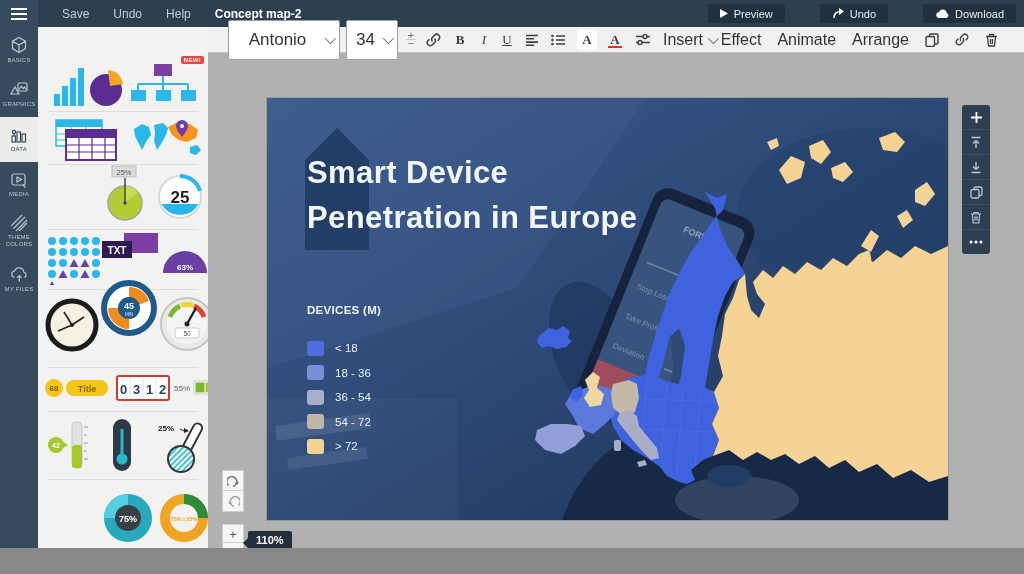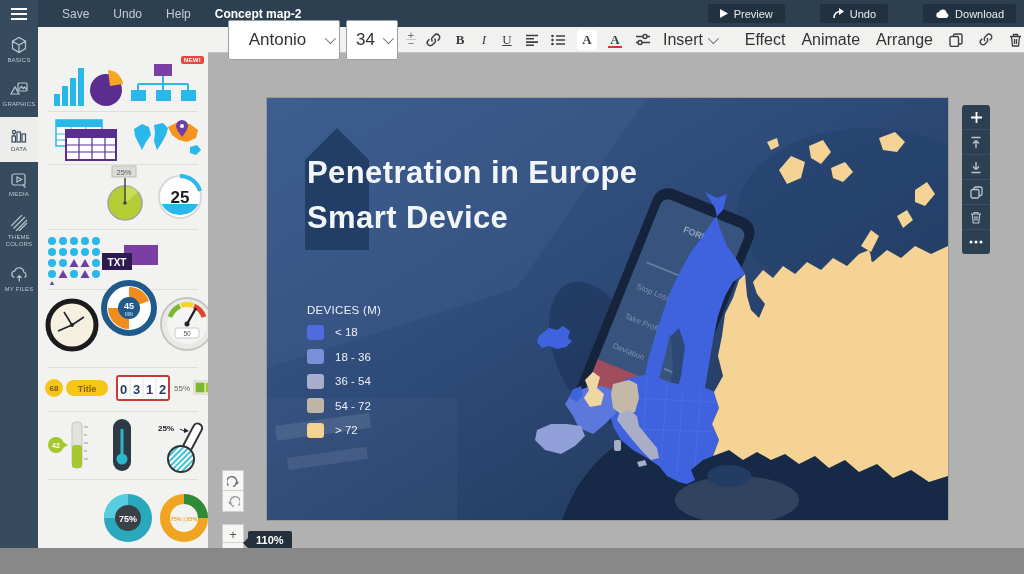--- a/index.html
+++ b/index.html
@@ -41,21 +41,21 @@
   .ta2 .redbar{position:absolute;left:3px;right:3px;bottom:2px;height:2px;background:#d5382e;}
   .ttext{font-size:16px;color:#333;cursor:pointer;}
   .chev{width:7px;height:7px;border-right:1.4px solid #6b7075;border-bottom:1.4px solid #6b7075;
         transform:rotate(45deg) translateY(-2px);display:inline-block;margin-left:5px;}
   
   .canvas{left:267px;top:98px;width:681px;height:422px;overflow:hidden;box-shadow:0 0 0 1px #9a9a98;}
   .ctitle{left:40px;top:52px;color:#f3f6f9;font-size:31px;font-weight:bold;line-height:45px;letter-spacing:.4px;}
   .cpill{left:40px;top:150px;background:#f3e9d0;color:#23282e;font-size:13px;font-weight:bold;
          padding:4px 12px 5px;border-radius:6px;letter-spacing:.4px;box-shadow:0 1px 3px rgba(0,0,0,.3);}
   .legend{left:40px;top:206px;color:#eef1f6;}
-  .legtitle{font-size:11.5px;font-weight:normal;letter-spacing:.3px;margin-bottom:4px;}
+  .legtitle{font-size:11.5px;font-weight:bold;letter-spacing:.3px;margin-bottom:20px;}
   .legrow{display:flex;align-items:center;height:24.5px;}
   .sw{width:17px;height:15px;border-radius:3px;margin-right:11px;}
   .sw0{background:#4f6de0}.sw1{background:#7b8ed8}.sw2{background:#a8aecb}.sw3{background:#c0b5a6}.sw4{background:#f4d391}
   .legrow span{font-size:11.5px;}
   
   .rtools{left:962px;top:105px;width:28px;background:#2d4052;border-radius:3px;display:flex;flex-direction:column;align-items:stretch;}
   .rtbtn{height:24px;display:flex;align-items:center;justify-content:center;color:#cfd8df;cursor:pointer;
          border-bottom:1px solid rgba(255,255,255,.08);}
   .rtbtn:last-child{border-bottom:none;}
   
@@ -251,28 +251,36 @@
         <g fill="#6b3fa3">
           <path d="M28 24l4.5 8h-9z"></path>
             <path d="M39 24l4.5 8h-9z"></path>
           <path d="M17 35l4.5 8h-9z"></path>
             <path d="M39 35l4.5 8h-9z"></path>
           <path d="M6 46l4.5 8h-9z"></path>
         </g>
       </svg>
     </div>
 
-    <div class="thumb" style="left:64px;top:216px">
+    <div class="thumb" style="left:64px;top:204px">
       <svg width="58" height="34">
         <rect x="22" y="2" width="34" height="20" fill="#7b3fa3"></rect>
         <rect x="0" y="10" width="30" height="17" fill="#2e1a4e"></rect>
         <text x="15" y="23" font-size="10" font-weight="bold" fill="#fff" text-anchor="middle">TXT</text>
       </svg>
     </div>
 
+    <div class="thumb" style="left:124px;top:218px">
+      <svg width="74" height="30">
+        <path d="M1 28 A22 22 0 0 1 45 28 Z" fill="#6b3fa3"></path>
+        <text x="23" y="25" font-size="8" font-weight="bold" fill="#fff" text-anchor="middle">63%</text>
+        <path d="M46 28 A12 12 0 0 1 70 28 Z" fill="#3f7fd9"></path>
+        <text x="58" y="26" font-size="7" font-weight="bold" fill="#fff" text-anchor="middle">27%</text>
+      </svg>
+    </div>
 
     <div class="thumb" style="left:6px;top:270px">
       <svg width="56" height="56">
         <circle cx="28" cy="28" r="24" fill="#f5f0e0" stroke="#1b1b1b" stroke-width="5"></circle>
         <path d="M28 28L14 34 M28 28L40 20 M28 28L20 15" stroke="#222" stroke-width="1.6"></path>
         <circle cx="28" cy="28" r="2" fill="#222"></circle>
       </svg>
     </div>
 
     <div class="thumb" style="left:62px;top:252px">
@@ -439,21 +447,21 @@
       <svg width="16" height="13" stroke="#3a3f44" stroke-width="1.4" fill="#f1f1ef">
         <path d="M1 3.5h14 M1 9.5h14"></path>
           <circle cx="10" cy="3.5" r="2"></circle>
           <circle cx="5" cy="9.5" r="2"></circle>
         </svg>
     </div>
     <div class="tico ttext" style="margin-left:12px">
       <span>Insert</span>
       <span class="chev"></span>
     </div>
-    <div style="margin-left:auto;display:flex;align-items:center;gap:16px;padding-right:2px">
+    <div style="margin-left:auto;display:flex;align-items:center;gap:16px;padding-right:26px">
       <span class="ttext">Effect</span>
       <span class="ttext">Animate</span>
       <span class="ttext">Arrange</span>
       <div class="tico">
         <svg width="14" height="14" fill="none" stroke="#3a3f44" stroke-width="1.4">
           <rect x="4.5" y="1" width="8.5" height="10" rx="1.5"></rect>
             <rect x="1" y="3.5" width="8.5" height="10" rx="1.5" fill="#f1f1ef"></rect>
           </svg>
       </div>
       <div class="tico">
@@ -553,22 +561,22 @@
           <path d="M612 40L628 34L638 44L630 54L616 52Z"></path>
           <path d="M648 92L660 84L668 96L658 108L648 104Z"></path>
           <path d="M630 118L640 112L646 122L636 130Z"></path>
         </g>
 
         <ellipse cx="462" cy="378" rx="22" ry="11" fill="#223c63"></ellipse>
       </g>
     </svg>
 
     <div class="abs ctitle">
+      <div>Smart Device</div>
       <div>Penetration in Europe</div>
-      <div>Smart Device</div>
     </div>
 
     <div class="abs legend">
       <div class="legtitle">DEVICES (M)</div>
       <div class="legrow">
         <div class="sw sw0"></div>
         <span>&lt; 18</span>
       </div>
       <div class="legrow">
         <div class="sw sw1"></div>

